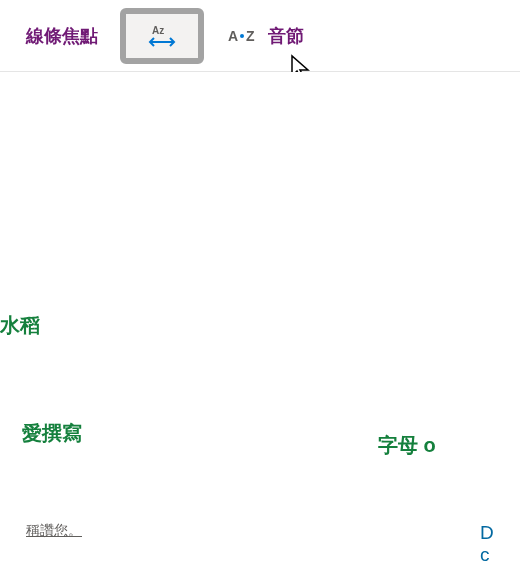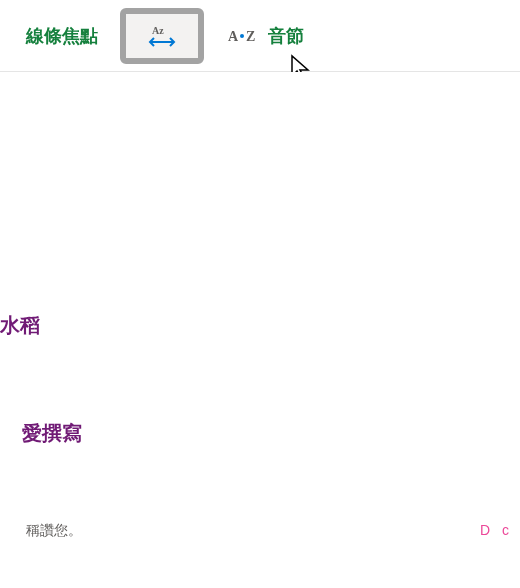--- a/index.html
+++ b/index.html
@@ -25,23 +25,22 @@
       gap: 8px;
     }
     .toolbar-item {
       display: flex;
       align-items: center;
       gap: 10px;
       padding: 8px 14px;
       border-radius: 4px;
       cursor: pointer;
       font-size: 18px;
-      color: #15803d;
+      color: #701a75;
       font-weight: 600;
-      font-family: Liberation Serif, serif;
     }
     .toolbar-item.selected {
       border: 6px solid #a3a3a3;
       background: #f3f2f1;
       padding: 10px 20px;
       border-radius: 6px;
     }
     .icon-box {
       display: inline-flex;
       align-items: center;
@@ -51,32 +50,33 @@
     }
     .content-area {
       position: relative;
       width: 100%;
       height: calc(100% - 72px);
       background: #ffffff;
     }
     .text-block {
       position: absolute;
       font-size: 20px;
-      color: #701a75;
+      color: #15803d;
       font-weight: 600;
     }
     .text-small {
       font-size: 14px;
       font-weight: 400;
       color: #605e5c;
+      text-decoration: underline;
     }
     .text-right {
-      font-size: 14px;
+      font-size: 19px;
       font-weight: 400;
-      color: #ec4899;
+      color: #0369a1;
       letter-spacing: 4px;
     }
     .cursor {
       position: absolute;
       top: 54px;
       left: 290px;
       pointer-events: none;
     }
   </style>
 </head>
@@ -110,15 +110,16 @@
   </div>
 </div>
 
 <svg class="cursor" width="24" height="28" viewBox="0 0 24 28">
   <path d="M2 2 L2 22 L7 17 L11 25 L14 23 L10 16 L18 16 Z" fill="#ffffff" stroke="#000000" stroke-width="1.5"></path>
 </svg>
 
 <div class="content-area">
   <div class="text-block" style="top:240px; left:0px;">水稻</div>
   <div class="text-block" style="top:348px; left:22px;">愛撰寫</div>
+  <div class="text-block" style="top:360px; left:378px;">字母 o</div>
   <div class="text-block text-small" style="top:450px; left:26px;">稱讚您。</div>
   <div class="text-block text-right" style="top:450px; left:480px;">D c</div>
 </div>
 
 </body></html>

